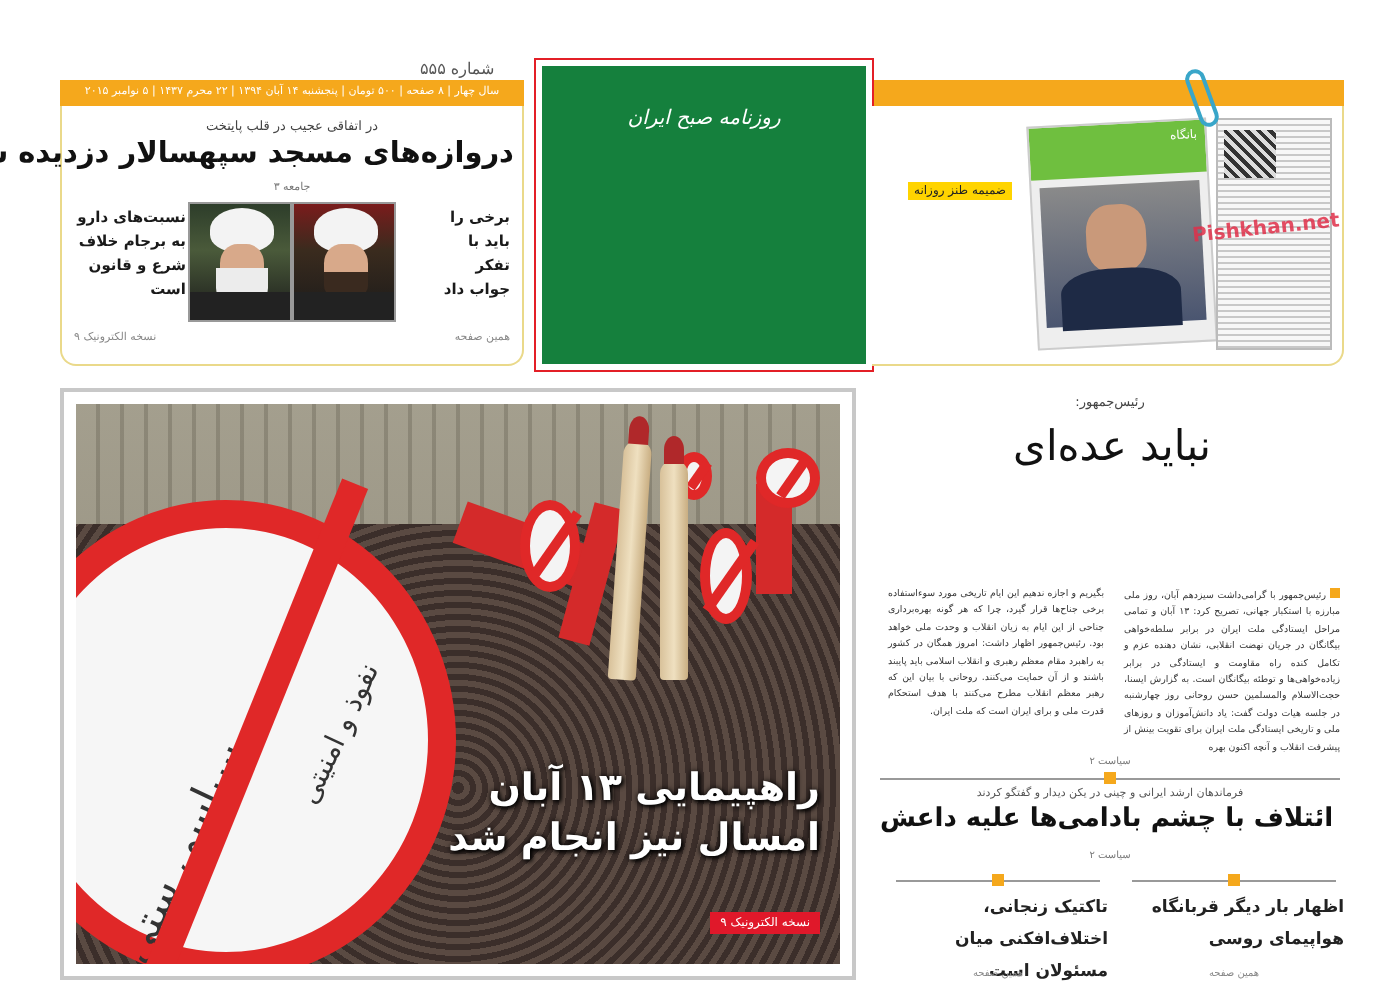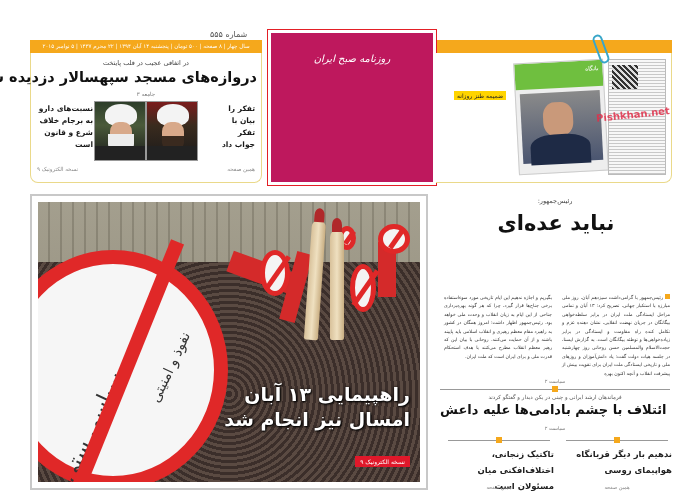--- a/index.html
+++ b/index.html
@@ -21,21 +21,21 @@
   .tl-caption-left { position: absolute; left: 6px; top: 113px; font-size: 5.5px; color: #888; }
   .portrait { position: absolute; top: 100px; width: 52px; height: 60px; border: 1px solid #999; overflow: hidden; }
   .portrait-1 { left: 146px; top: 101px; background: linear-gradient(#7a1c1c 0%, #3a2b1e 40%, #1a1a1a 100%); }
   .portrait-2 { left: 94px; top: 101px; background: linear-gradient(#2d3d2a 0%, #4a5a3a 40%, #1a1a1a 100%); }
   .turban { position: absolute; left: 10px; top: 2px; width: 32px; height: 22px; background: #f3f3f3; border-radius: 50% 50% 40% 40%; }
   .face { position: absolute; left: 15px; top: 20px; width: 22px; height: 24px; background: #d8a98a; border-radius: 40%; }
   .beard-dark { position: absolute; left: 15px; top: 34px; width: 22px; height: 14px; background: #3a2a1f; border-radius: 0 0 50% 50%; }
   .beard-white { position: absolute; left: 13px; top: 32px; width: 26px; height: 20px; background: #ececec; border-radius: 0 0 50% 50%; }
   .robe { position: absolute; left: 0; right: 0; bottom: 0; height: 14px; background: #222; }
 
-  .logo-box { position: absolute; left: 268px; top: 30px; width: 168px; height: 155px; background: #be185d; border: 3px solid #fff; outline: 1px solid #e31f26; }
+  .logo-box { position: absolute; left: 268px; top: 30px; width: 168px; height: 155px; background: #15803d; border: 3px solid #fff; outline: 1px solid #e31f26; }
   .logo-sub { position: absolute; left: 0; right: 0; top: 20px; text-align: center; color: #fff; font-family: "DejaVu Serif", serif; font-size: 10px; font-style: italic; }
   .logo-title { position: absolute; left: 0; right: 0; top: 48px; text-align: center; color: #fff; font-family: "DejaVu Serif", serif; font-size: 66px; font-weight: bold; line-height: 90px; text-shadow: 1px 1px 0 #900; }
 
   .promo-box { position: absolute; left: 436px; top: 53px; width: 236px; height: 130px; border-bottom: 1px solid #ead98a; border-right: 1px solid #ead98a; border-radius: 0 0 8px 0; background: #fff; }
   .promo-tag { position: absolute; left: 18px; top: 38px; background: #ffd400; color: #222; font-size: 6px; padding: 1px 3px; }
   .promo-title { position: absolute; left: 4px; top: 50px; width: 72px; text-align: center; color: #d42030; font-size: 11px; font-weight: bold; line-height: 15px; }
   .promo-mag { position: absolute; left: 80px; top: 8px; width: 90px; height: 112px; background: #eeeeee; transform: rotate(-3deg); border: 1px solid #ccc; overflow: hidden; }
   .promo-mag-head { position: absolute; left: 0; right: 0; top: 0; height: 26px; background: #6fbf3f; color: #fff; font-size: 6px; text-align: right; padding: 4px; }
   .promo-mag-photo { position: absolute; left: 4px; top: 30px; right: 4px; height: 70px; background: linear-gradient(#8a8a8a, #4a5570); }
   .promo-mag-face { position: absolute; left: 26px; top: 40px; width: 30px; height: 34px; background: #c9997a; border-radius: 40%; }
@@ -57,21 +57,21 @@
   .big-sign-bar { position: absolute; left: 82px; top: 30px; width: 14px; height: 270px; background: #e02828; transform: rotate(22deg); }
   .big-sign-text1 { position: absolute; left: 120px; top: 95px; font-size: 14px; color: #333; transform: rotate(-65deg); white-space: nowrap; }
   .big-sign-text2 { position: absolute; left: 20px; top: 150px; font-size: 22px; color: #333; transform: rotate(-65deg); white-space: nowrap; }
   .rocket { position: absolute; width: 14px; background: linear-gradient(90deg, #d8c19a, #efe0c0, #c9ae82); border-radius: 7px 7px 2px 2px; }
   .rocket::before { content: ""; position: absolute; left: 2px; top: -12px; width: 10px; height: 14px; background: #b0282a; border-radius: 50% 50% 0 0; }
   .photo-headline { position: absolute; right: 10px; top: 180px; width: 220px; text-align: right; color: #fff; font-size: 19px; font-weight: bold; line-height: 25px; text-shadow: 1px 1px 2px #000, 0 0 3px #000; }
   .photo-ref { position: absolute; right: 10px; top: 254px; background: #e0182a; color: #fff; font-size: 6px; padding: 2px 5px; }
 
   
   .kicker-president { position: absolute; left: 440px; top: 197px; width: 230px; text-align: center; font-size: 6.5px; color: #444; }
-  .main-headline { position: absolute; left: 440px; top: 208px; width: 232px; text-align: center; font-size: 21px; font-weight: bold; line-height: 31px; color: #111; }
+  .main-headline { position: absolute; left: 440px; top: 208px; width: 232px; text-align: center; font-size: 21px; font-weight: normal; line-height: 31px; color: #111; }
   .body-cols { position: absolute; left: 444px; top: 294px; width: 226px; height: 84px; }
   .body-col { position: absolute; top: 0; width: 108px; font-size: 4.7px; line-height: 8.4px; text-align: justify; color: #333; }
   .body-col.right { right: 0; }
   .body-col.left { left: 0; }
   .bullet-sq { display: inline-block; width: 5px; height: 5px; background: #f5a81c; margin-left: 2px; }
   .body-ref { position: absolute; left: 440px; top: 378px; width: 230px; text-align: center; font-size: 5px; color: #777; }
   .divider { position: absolute; height: 1px; background: #999; }
   .divider-dot { position: absolute; width: 6px; height: 6px; background: #f5a81c; }
   .kicker-coalition { position: absolute; left: 440px; top: 394px; width: 230px; text-align: center; font-size: 5.5px; color: #555; }
   .coalition-headline { position: absolute; left: 440px; top: 402px; width: 230px; text-align: left; font-size: 13px; font-weight: bold; color: #111; white-space: nowrap; }
@@ -83,21 +83,21 @@
 <body>
 
 <div class="issue-no rtl">شماره ۵۵۵</div>
 <div class="date-bar rtl">سال چهار | ۸ صفحه | ۵۰۰ تومان | پنجشنبه ۱۴ آبان ۱۳۹۴ | ۲۲ محرم ۱۴۳۷ | ۵ نوامبر ۲۰۱۵</div>
 <div class="date-bar-right"></div>
 
 <div class="top-left-box rtl">
   <div class="tl-kicker">در اتفاقی عجیب در قلب پایتخت</div>
   <div class="tl-headline">دروازه‌های مسجد سپهسالار دزدیده شد!</div>
   <div class="tl-ref">جامعه ۳</div>
-  <div class="tl-text-right">تفکر را بیان با تفکر جواب داد</div>
+  <div class="tl-text-right">برخی را باید با تفکر جواب داد</div>
   <div class="tl-text-left">نسبت‌های دارو به برجام خلاف شرع و قانون است</div>
   <div class="tl-caption-right">همین صفحه</div>
   <div class="tl-caption-left">نسخه الکترونیک ۹</div>
 </div>
 <div class="portrait portrait-1">
   <div class="turban"></div>
   <div class="face"></div>
   <div class="beard-dark"></div>
   <div class="robe"></div>
 </div>
@@ -164,16 +164,16 @@
 
 <div class="kicker-coalition rtl">فرماندهان ارشد ایرانی و چینی در یکن دیدار و گفتگو کردند</div>
 <div class="coalition-headline rtl">ائتلاف با چشم بادامی‌ها علیه داعش</div>
 <div class="coalition-ref rtl">سیاست ۲</div>
 
 <div class="divider" style="left:448px; top:440px; width:102px;"></div>
 <div class="divider-dot" style="left:496px; top:437px;"></div>
 <div class="divider" style="left:566px; top:440px; width:102px;"></div>
 <div class="divider-dot" style="left:614px; top:437px;"></div>
 
-<div class="sub-story rtl" style="left:562px;">ندهیم بار دیگر قربانگاه هواپیمای روسی</div>
+<div class="sub-story rtl" style="left:562px;">اظهار بار دیگر قربانگاه هواپیمای روسی</div>
 <div class="sub-ref rtl" style="left:562px;">همین صفحه</div>
 <div class="sub-story rtl" style="left:444px;">تاکتیک زنجانی، اختلاف‌افکنی میان مسئولان است</div>
 <div class="sub-ref rtl" style="left:444px;">همین صفحه</div>
 
 </body></html>

